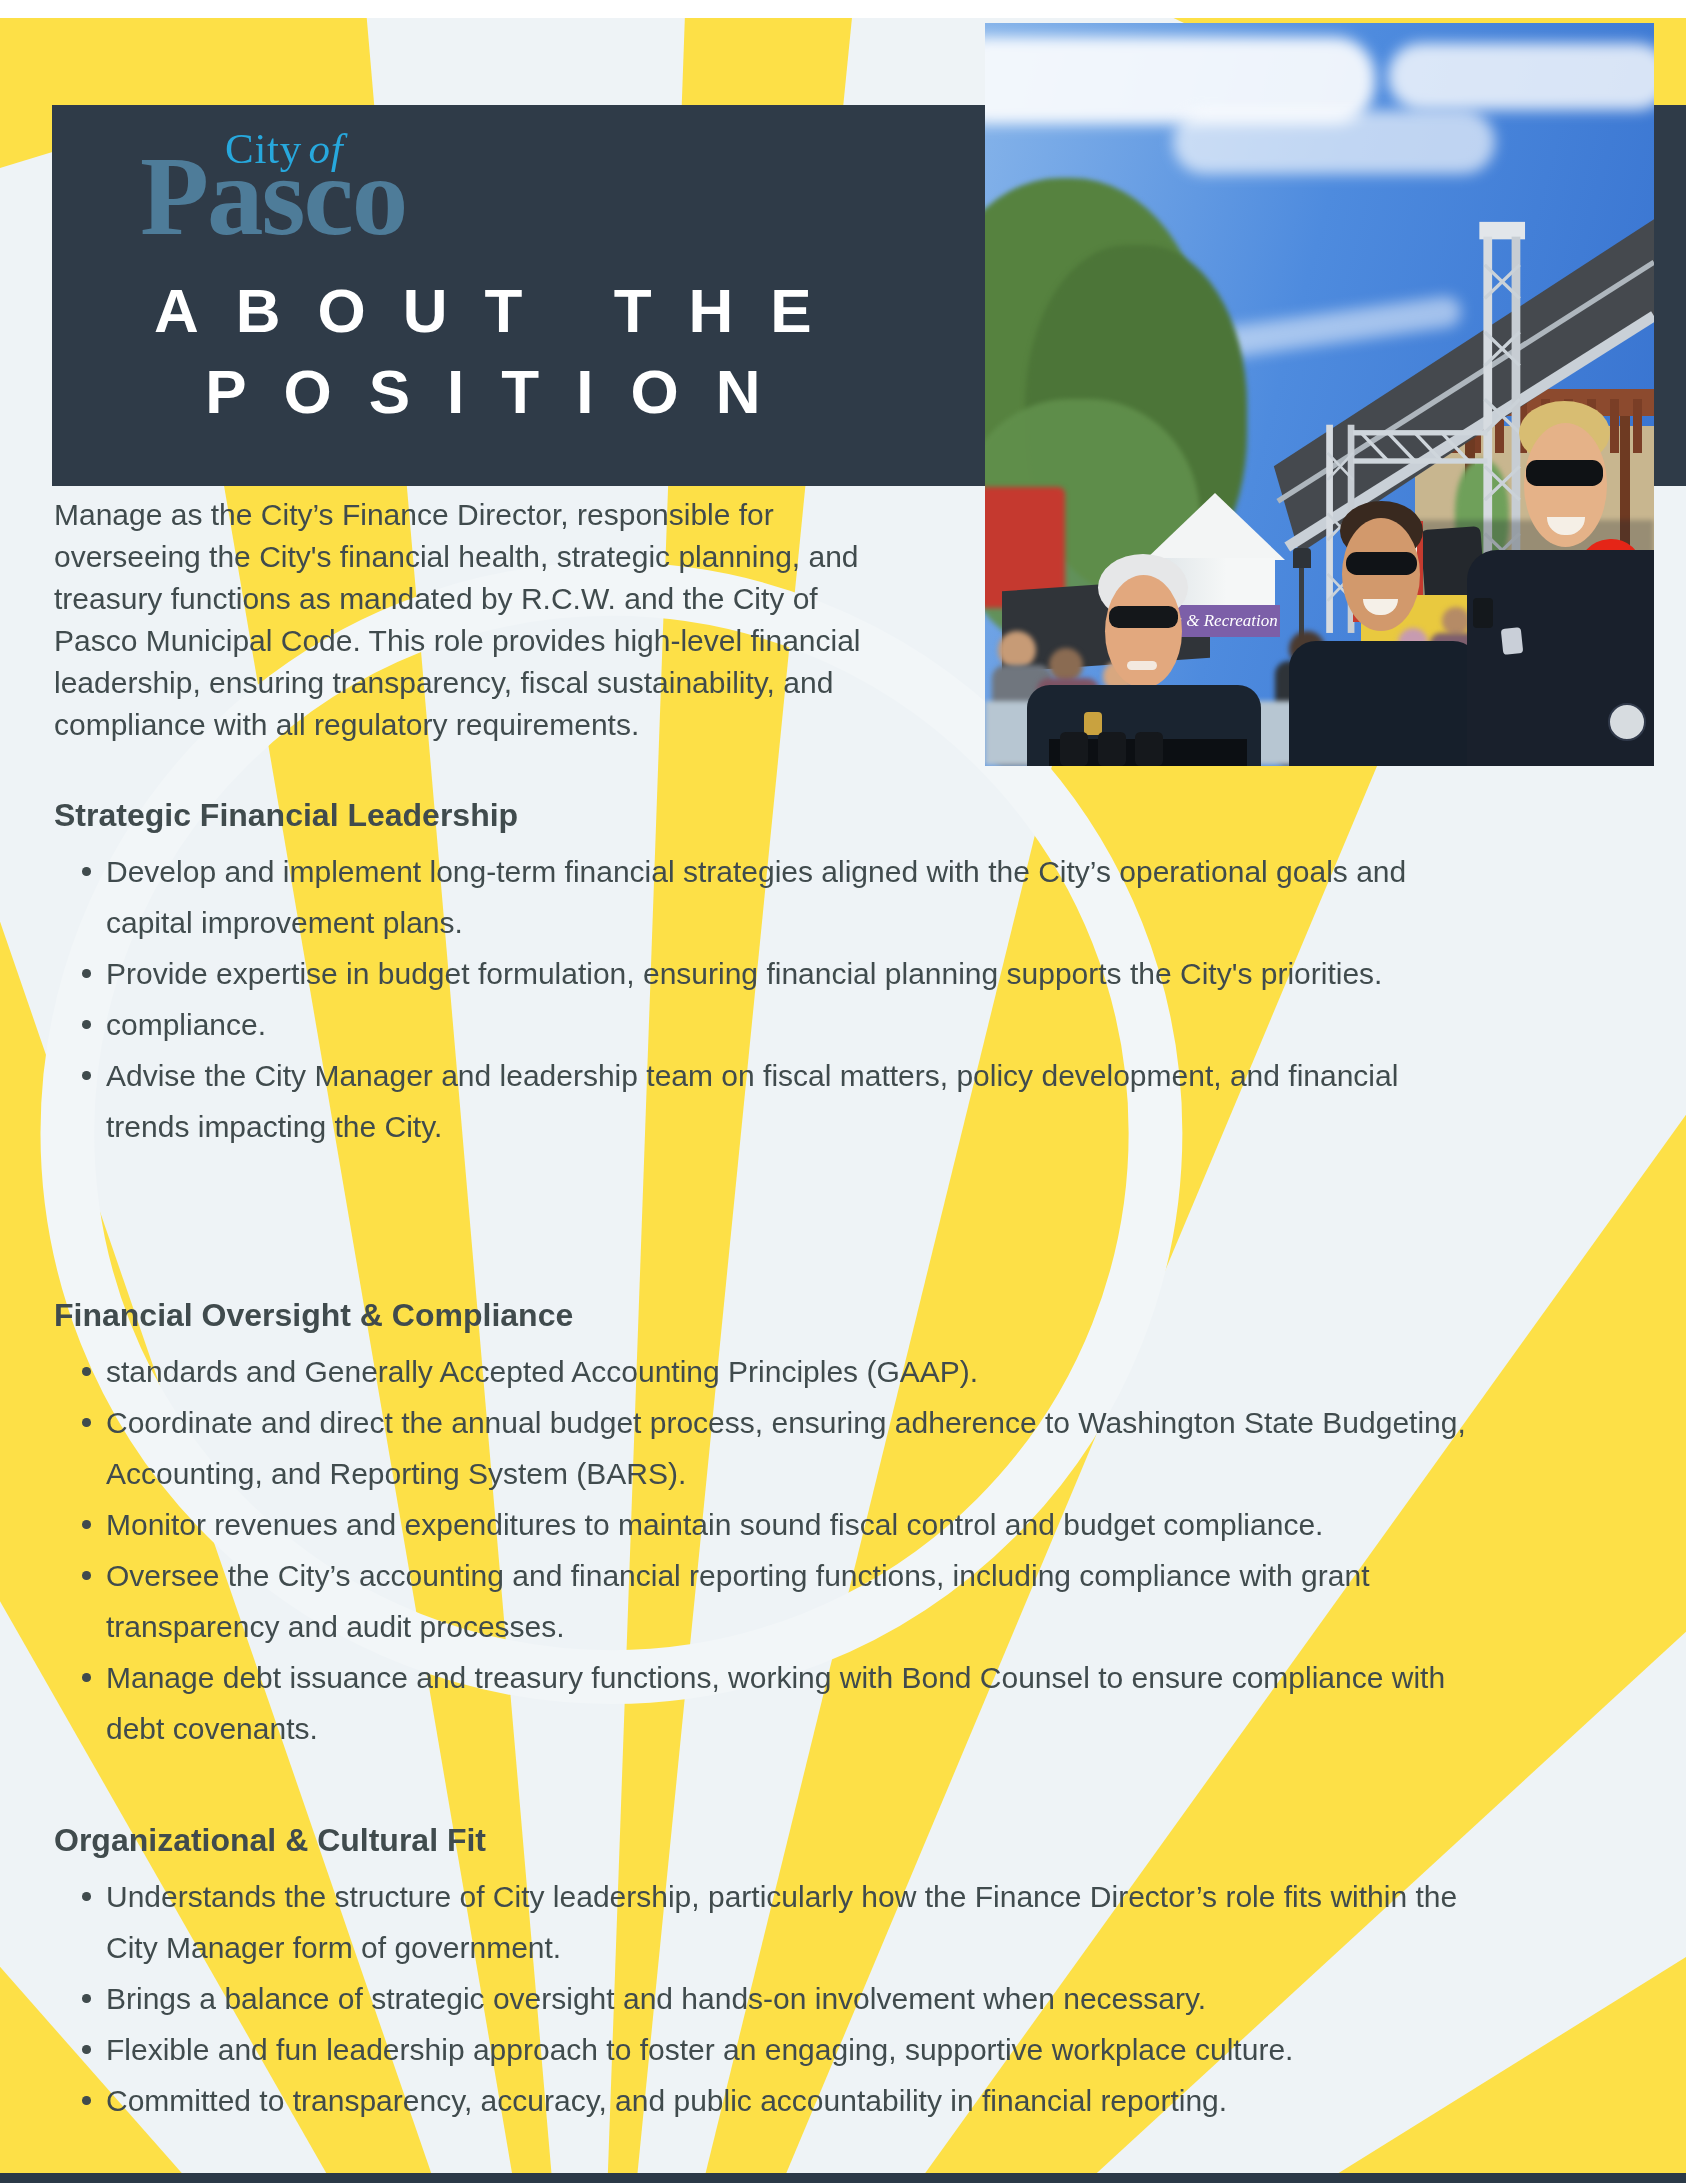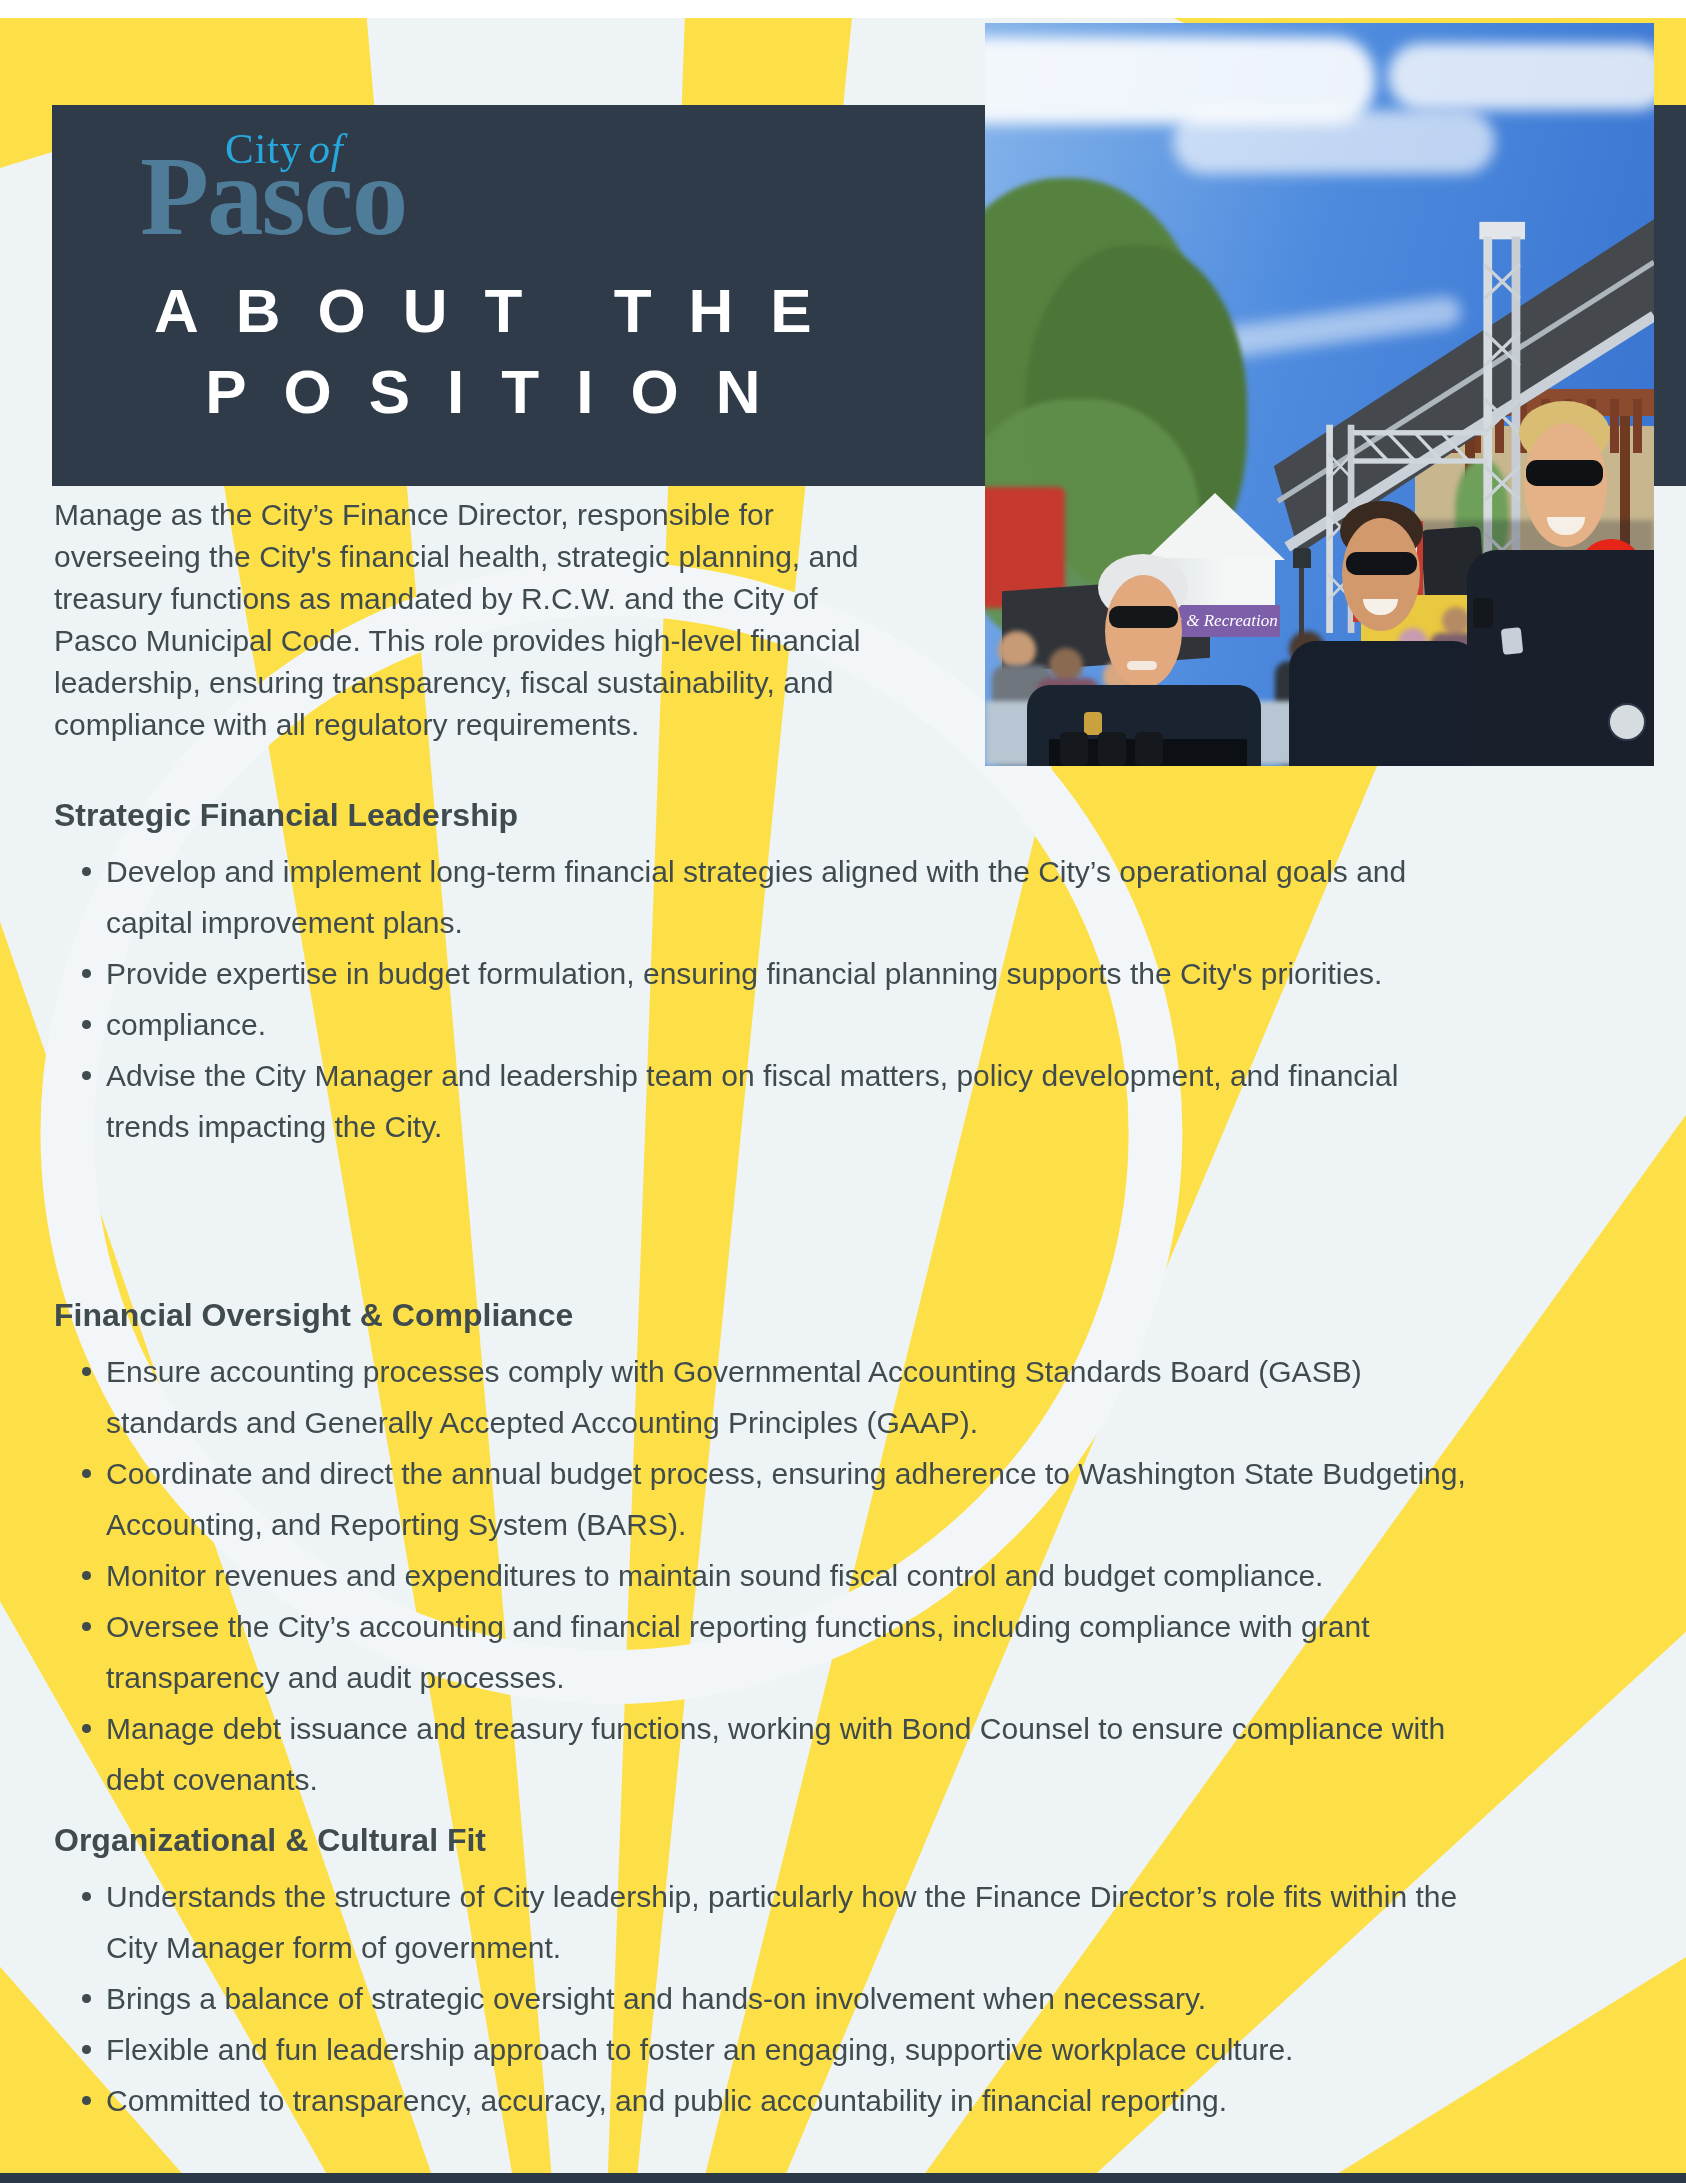--- a/index.html
+++ b/index.html
@@ -219,21 +219,20 @@
             <div class="bline">Advise the City Manager and leadership team on fiscal matters, policy development, and financial</div>
             <div class="bline">trends impacting the City.</div>
           </div>
         </div>
       </section>
       <section class="sec abs" style="top: 1278px;">
         <h2>Financial Oversight &amp; Compliance</h2>
         <div class="bullets">
           <div class="bullet">
             <span class="dot"></span>
-            <div class="bline">Ensure accounting processes comply with Governmental Accounting Standards Board (GASB)</div>
             <div class="bline">standards and Generally Accepted Accounting Principles (GAAP).</div>
           </div>
           <div class="bullet">
             <span class="dot"></span>
             <div class="bline">Coordinate and direct the annual budget process, ensuring adherence to Washington State Budgeting,</div>
             <div class="bline">Accounting, and Reporting System (BARS).</div>
           </div>
           <div class="bullet">
             <span class="dot"></span>
             <div class="bline">Monitor revenues and expenditures to maintain sound fiscal control and budget compliance.</div>

